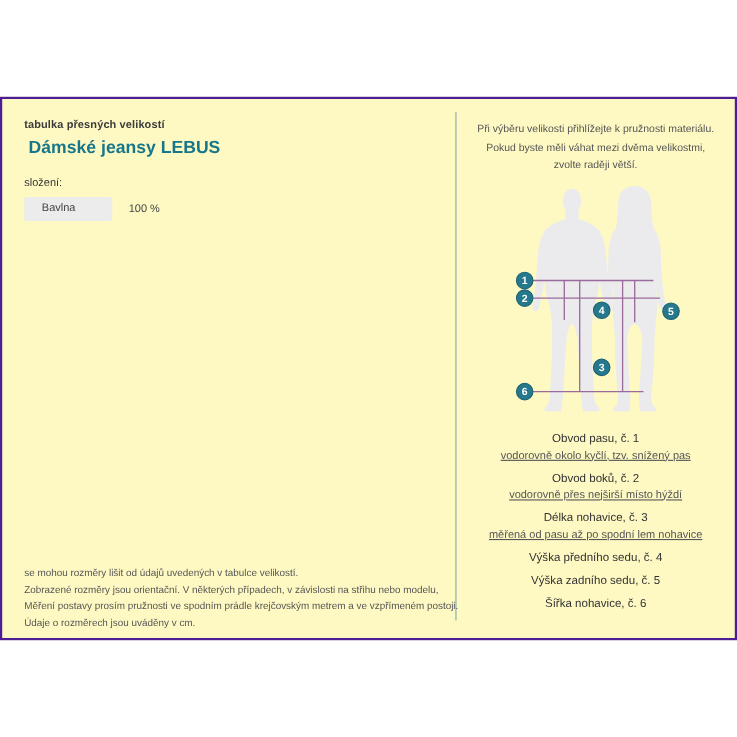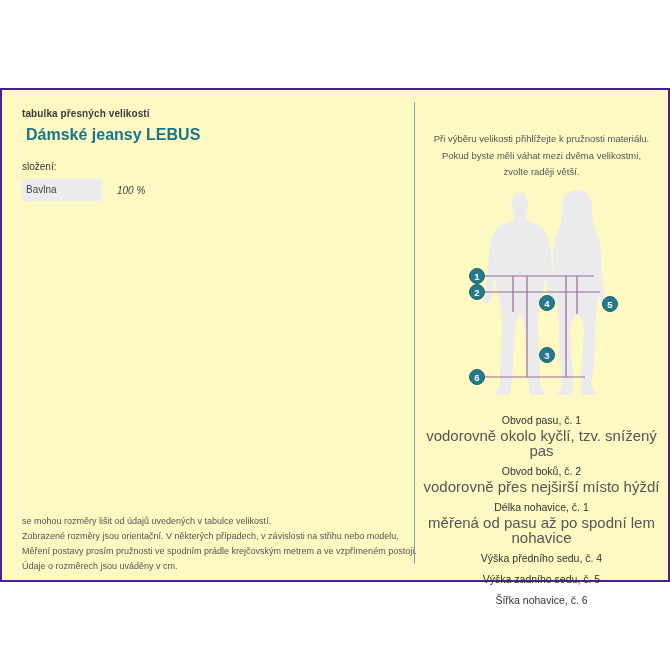--- a/index.html
+++ b/index.html
@@ -13,34 +13,34 @@
     border:2px solid #4c1d95;background:#fef9c3;display:flex;box-sizing:content-box;
   }
   
   .col-left{width:412px;position:relative;padding:18px 0 0 20px;box-sizing:border-box;}
   .eyebrow{font-size:10px;font-weight:600;color:#3b3b3b;letter-spacing:.1px;}
   .title{font-size:16px;font-weight:bold;color:#17768a;margin:7px 0 0 4px;}
   .comp-label{font-size:10px;font-weight:normal;color:#333;margin-top:17px;}
   .comp-row{display:flex;align-items:center;margin-top:7px;}
   .material-box{
     width:80px;height:22px;background:#ececec;border-radius:2px;
-    font-size:10px;color:#444;line-height:22px;padding-left:4px;box-sizing:border-box;
+    font-size:10px;color:#444;line-height:22px;padding-left:16px;box-sizing:border-box;
   }
-  .percent{font-size:10px;color:#444;margin-left:15px;font-style:italic;}
+  .percent{font-size:10px;color:#444;margin-left:15px;}
   .disclaimer{position:absolute;left:20px;bottom:6px;font-size:9px;color:#555;line-height:15px;white-space:nowrap;}
   
   .divider{width:1px;background:#7fa9ae;margin:12px 0 16px 0;}
   
   .col-right{flex:1;text-align:center;padding-top:20px;box-sizing:border-box;}
-  .intro{font-size:9.5px;color:#555;line-height:16.5px;margin-top:21px;}
+  .intro{font-size:9.5px;color:#555;line-height:16.5px;}
   .diagram{display:block;margin:3px auto 0 auto;}
   .measure-list{margin-top:14px;}
   .m-group{margin-bottom:6px;}
   .m-title{font-size:10.5px;font-weight:normal;color:#333;line-height:15px;}
-  .m-desc{font-size:15px;color:#555;line-height:15px;}
+  .m-desc{font-size:10px;color:#555;line-height:15px;text-decoration:underline;}
   .m-desc:empty{display:none;}
 </style>
 </head>
 <body>
 
 <div class="panel">
 
   <div class="col-left">
     <div class="eyebrow">tabulka přesných velikostí</div>
     <div class="title">Dámské jeansy LEBUS</div>
@@ -138,21 +138,21 @@
     <div class="measure-list">
       <div class="m-group">
         <div class="m-title">Obvod pasu, č. 1</div>
         <div class="m-desc">vodorovně okolo kyčlí, tzv. snížený pas</div>
       </div>
       <div class="m-group">
         <div class="m-title">Obvod boků, č. 2</div>
         <div class="m-desc">vodorovně přes nejširší místo hýždí</div>
       </div>
       <div class="m-group">
-        <div class="m-title">Délka nohavice, č. 1</div>
+        <div class="m-title">Délka nohavice, č. 3</div>
         <div class="m-desc">měřená od pasu až po spodní lem nohavice</div>
       </div>
       <div class="m-group">
         <div class="m-title">Výška předního sedu, č. 4</div>
 
       </div>
       <div class="m-group">
         <div class="m-title">Výška zadního sedu, č. 5</div>
 
       </div>

